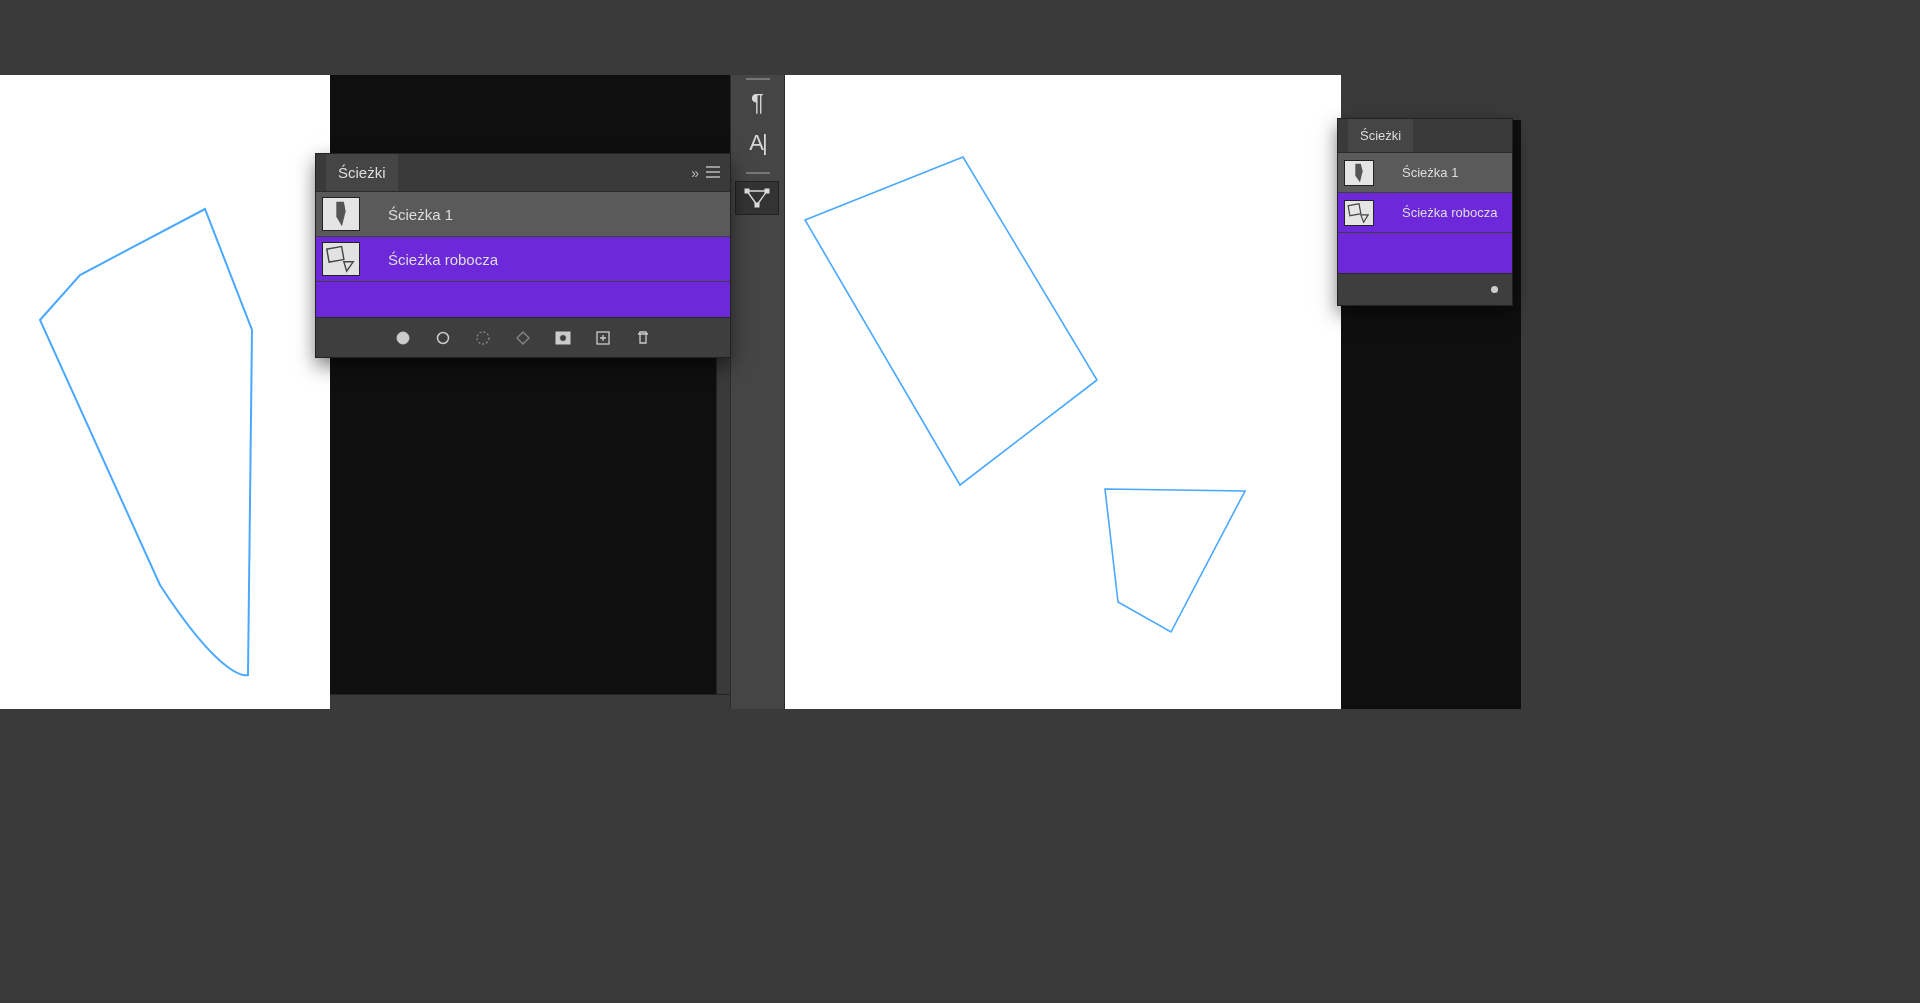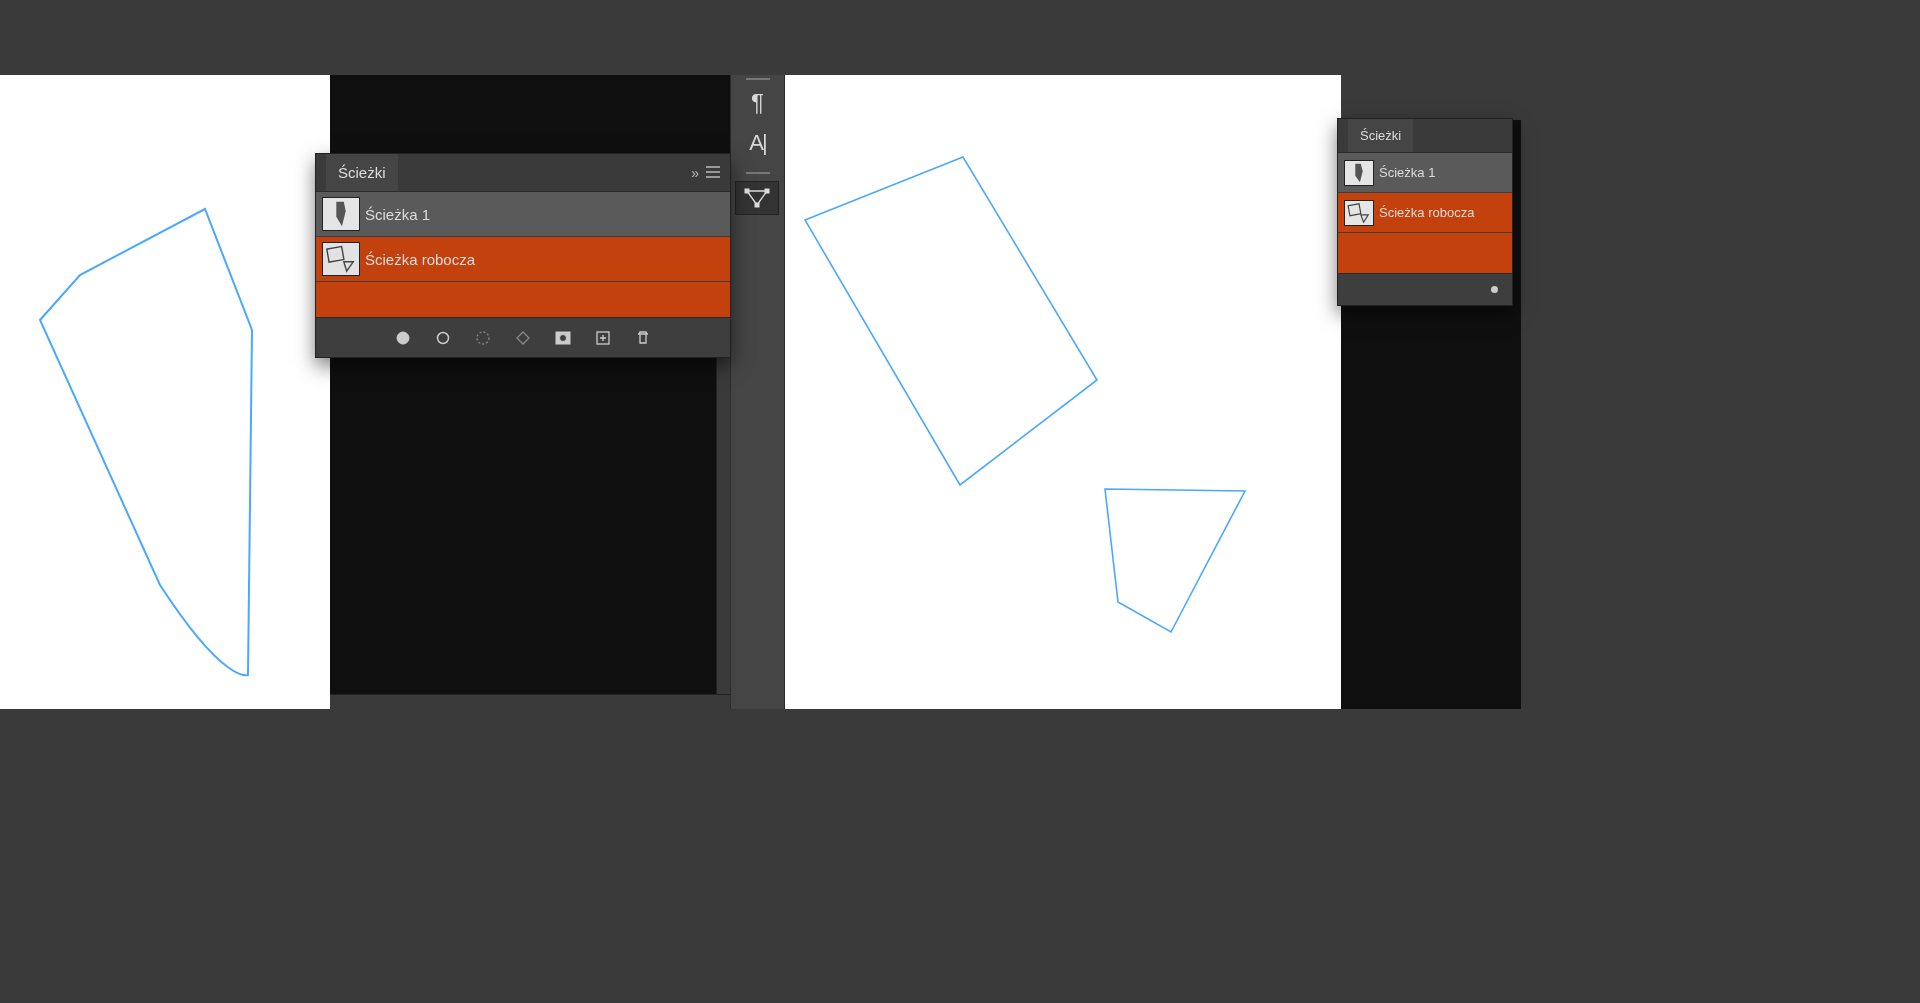--- a/index.html
+++ b/index.html
@@ -86,21 +86,21 @@
     height:8px;
     display:flex; align-items:center; justify-content:center;
   }
   .midbar .grip span{
      width:24px; height:2px; background:#777;
   }
 
   
   .panel {
     position: absolute;
-    background: #c2410c;
+    background: #6d28d9;
     border: 1px solid #222;
     box-shadow: 0 8px 18px rgba(0,0,0,0.5);
     z-index: 5;
     display:flex;
     flex-direction:column;
   }
   .panel-left {
     left: 315px;
     top: 153px;
     width: 416px;
@@ -133,21 +133,21 @@
   }
   .panel-body {
     flex:1;
     overflow:hidden;
   }
   .row {
     display:flex;
     align-items:center;
     height:45px;
     padding:0 6px;
-    gap:5px;
+    gap:28px;
     font-size:15px;
     color:#ddd;
     border-bottom:1px solid #3e3e3e;
   }
   .row.selected { background:#5a5a5a; }
   .row .thumb {
     width:38px; height:34px;
     background:#e5e5e5;
     border:1px solid #222;
     display:flex; align-items:center; justify-content:center;

